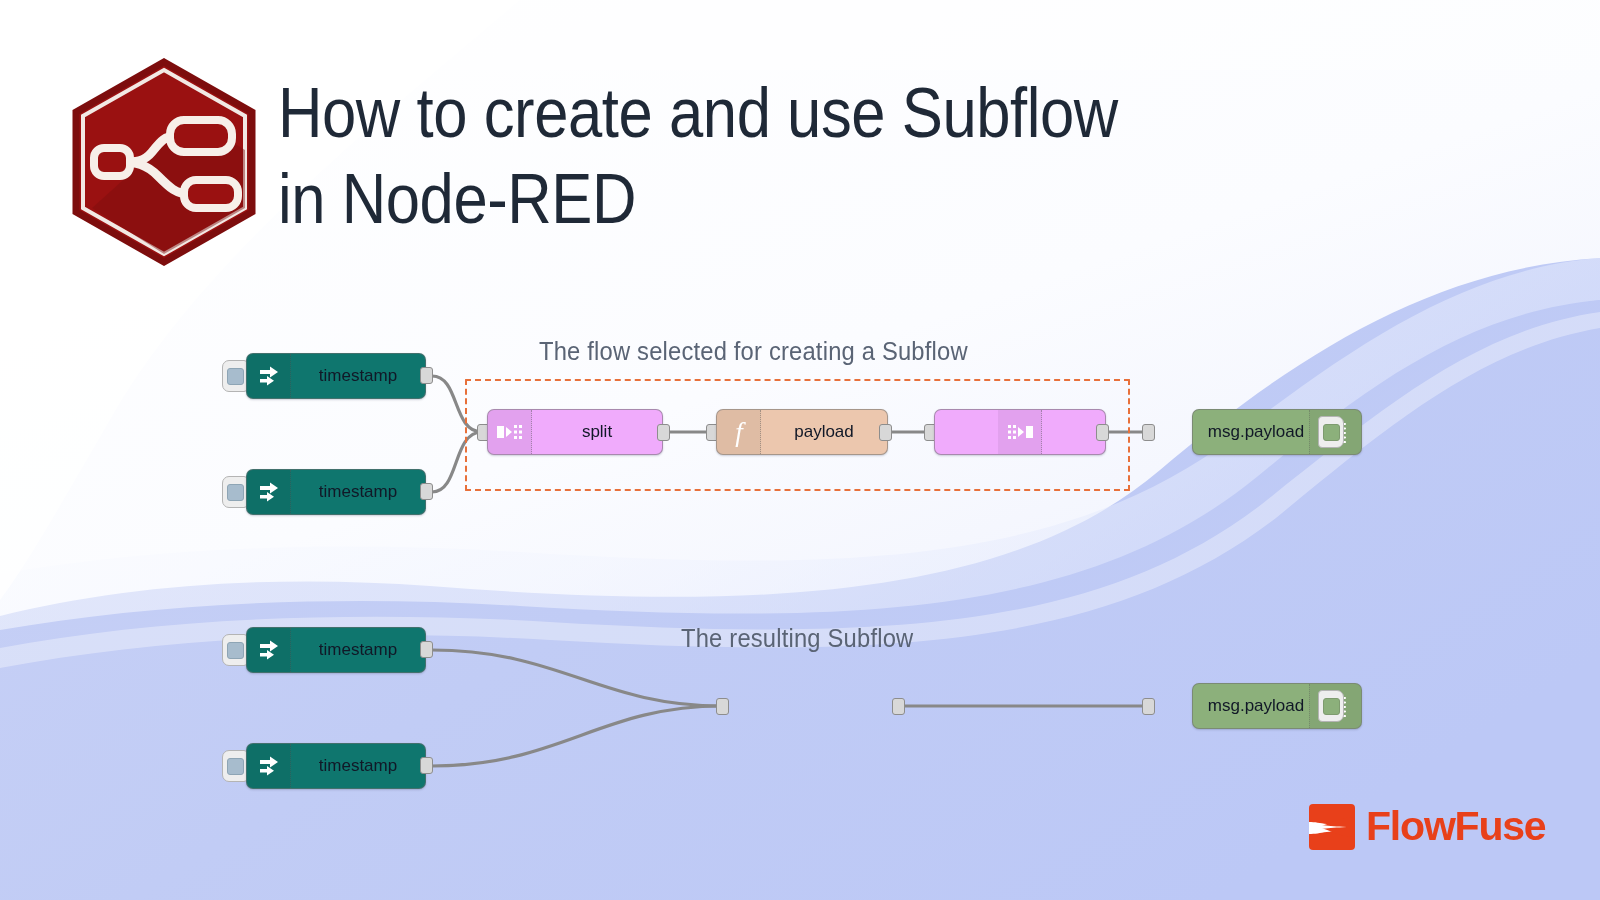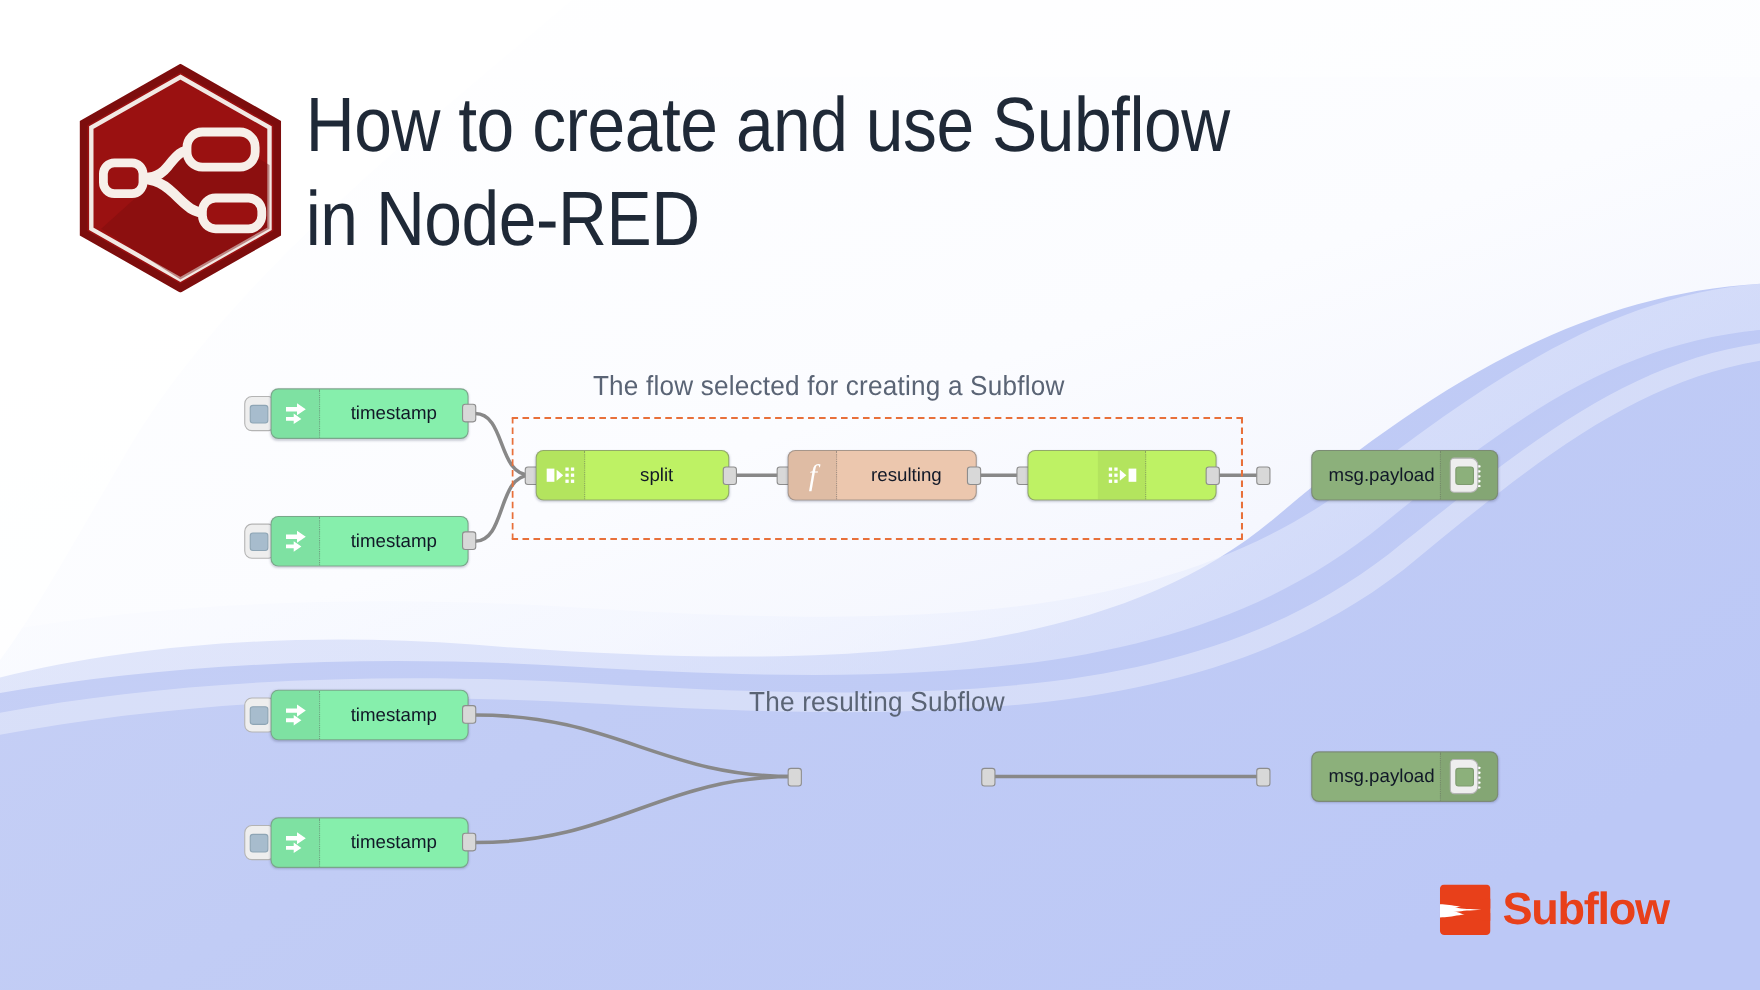--- a/index.html
+++ b/index.html
@@ -126,23 +126,23 @@
     height: 100%;
     flex: 0 0 52px;
     display: flex;
     align-items: center;
     justify-content: center;
     background: rgba(0,0,0,0.055);
     border-left: 1px dotted rgba(90,90,90,0.35);
     box-sizing: border-box;
   }
 
-  .node-inject   { background: #86efac; }
+  .node-inject   { background: #0f766e; }
   .node-split,
-  .node-join     { background: #bef264; justify-content: center; }
+  .node-join     { background: #f0abfc; justify-content: center; }
   .node-function { background: #ecc7ae; }
   .node-debug    { background: #8cb07b; margin-left: 40px; }
   .node-subflow  { background: #dfa193; }
 
   
   .port {
     position: absolute;
     width: 13px;
     height: 17px;
     box-sizing: border-box;
@@ -343,21 +343,21 @@
   </div>
   <div class="port" style="left:657px; top:424px;"></div>
 
   <div class="port" style="left:706px; top:424px;"></div>
   <div class="node node-function" style="left:716px; top:409px; width:172px;">
     <div class="node-icon-box">
       <svg width="22" height="30" viewBox="0 0 22 30">
         <text x="11" y="24" text-anchor="middle" font-family="'Liberation Serif',serif" font-style="italic" font-size="27" fill="#ffffff">f</text>
       </svg>
     </div>
-    <div class="node-label">resulting</div>
+    <div class="node-label">payload</div>
   </div>
   <div class="port" style="left:879px; top:424px;"></div>
 
   <div class="port" style="left:924px; top:424px;"></div>
   <div class="node node-join" style="left:934px; top:409px; width:172px;flex-direction:column;">
     <div class="node-icon-box">
       <svg width="28" height="18" viewBox="0 0 28 18">
         <g fill="#ffffff">
           <rect x="2" y="2" width="3" height="3"></rect>
             <rect x="7" y="2" width="3" height="3"></rect>
@@ -443,16 +443,16 @@
     <div class="btn-inner"></div>
   </div>
 
   <div class="ff-logo">
     <svg class="ff-mark" viewBox="0 0 46 46">
       <rect x="0" y="0" width="46" height="46" rx="4" fill="#e8401a"></rect>
       <path d="M0,18 C12,18 20,22 46,22 L46,26 C20,26 12,30 0,30 Z" fill="#ffffff"></path>
       <path d="M46,13 C30,13 22,20 8,23 C22,26 30,33 46,33 Z" fill="#e8401a"></path>
       <path d="M0,20.5 C14,20.5 22,23 46,23 C22,23 14,25.5 0,25.5 Z" fill="#ffffff"></path>
     </svg>
-    <div class="ff-word">Subflow</div>
+    <div class="ff-word">FlowFuse</div>
   </div>
 
 </div>
 
 </body></html>

